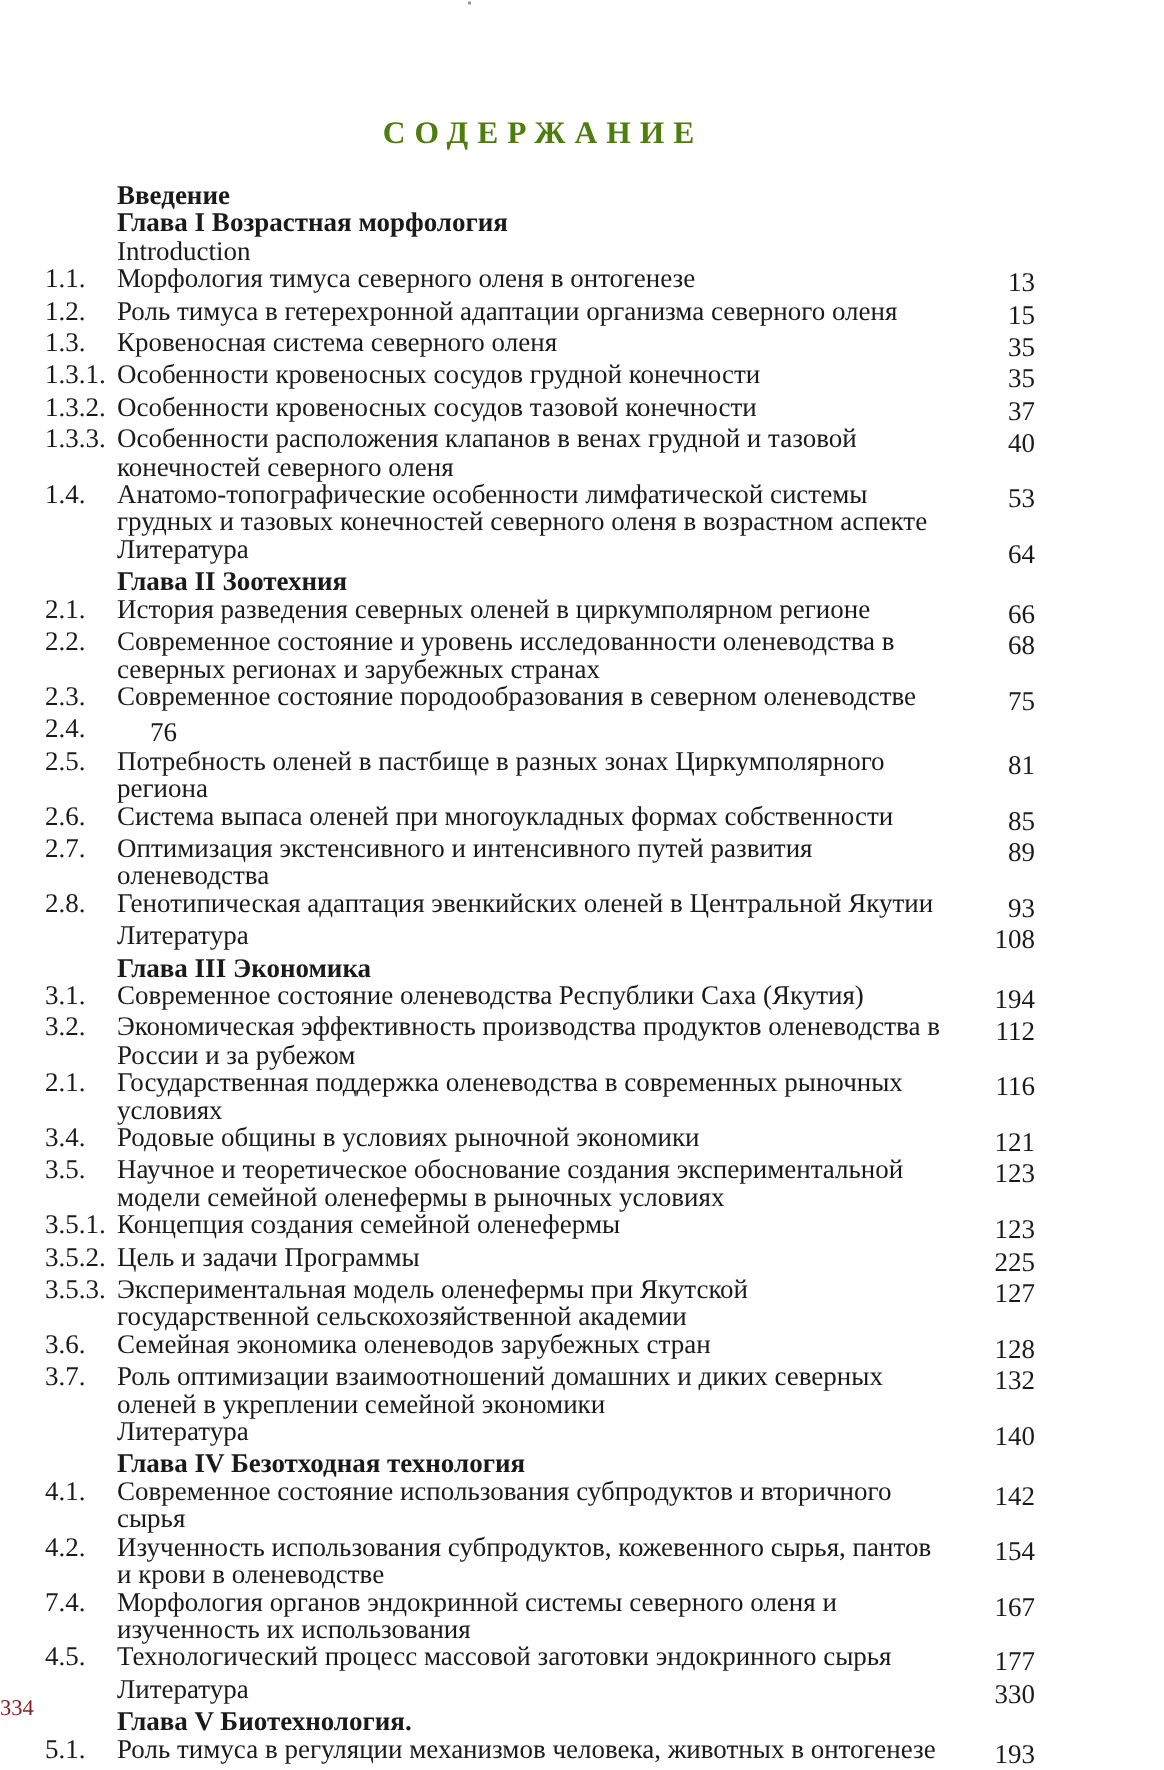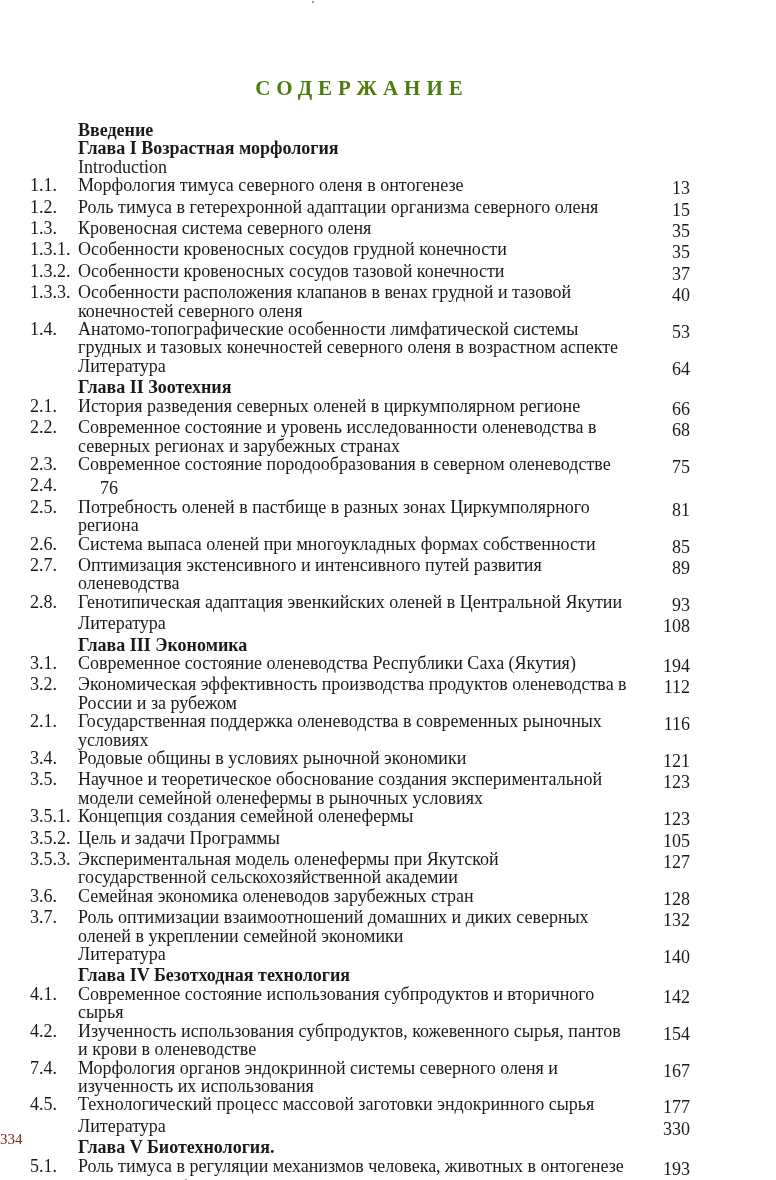--- a/index.html
+++ b/index.html
@@ -160,21 +160,21 @@
       <span class="page">123</span>
     </div>
     <div class="row">
       <span class="num">3.5.1.</span>
       <span class="text">Концепция создания семейной оленефермы</span>
       <span class="page">123</span>
     </div>
     <div class="row">
       <span class="num">3.5.2.</span>
       <span class="text">Цель и задачи Программы</span>
-      <span class="page">105</span>
+      <span class="page">225</span>
     </div>
     <div class="row">
       <span class="num">3.5.3.</span>
       <span class="text">Экспериментальная модель оленефермы при Якутской государственной сельскохозяйственной академии</span>
       <span class="page">127</span>
     </div>
     <div class="row">
       <span class="num">3.6.</span>
       <span class="text">Семейная экономика оленеводов зарубежных стран</span>
       <span class="page">128</span>

